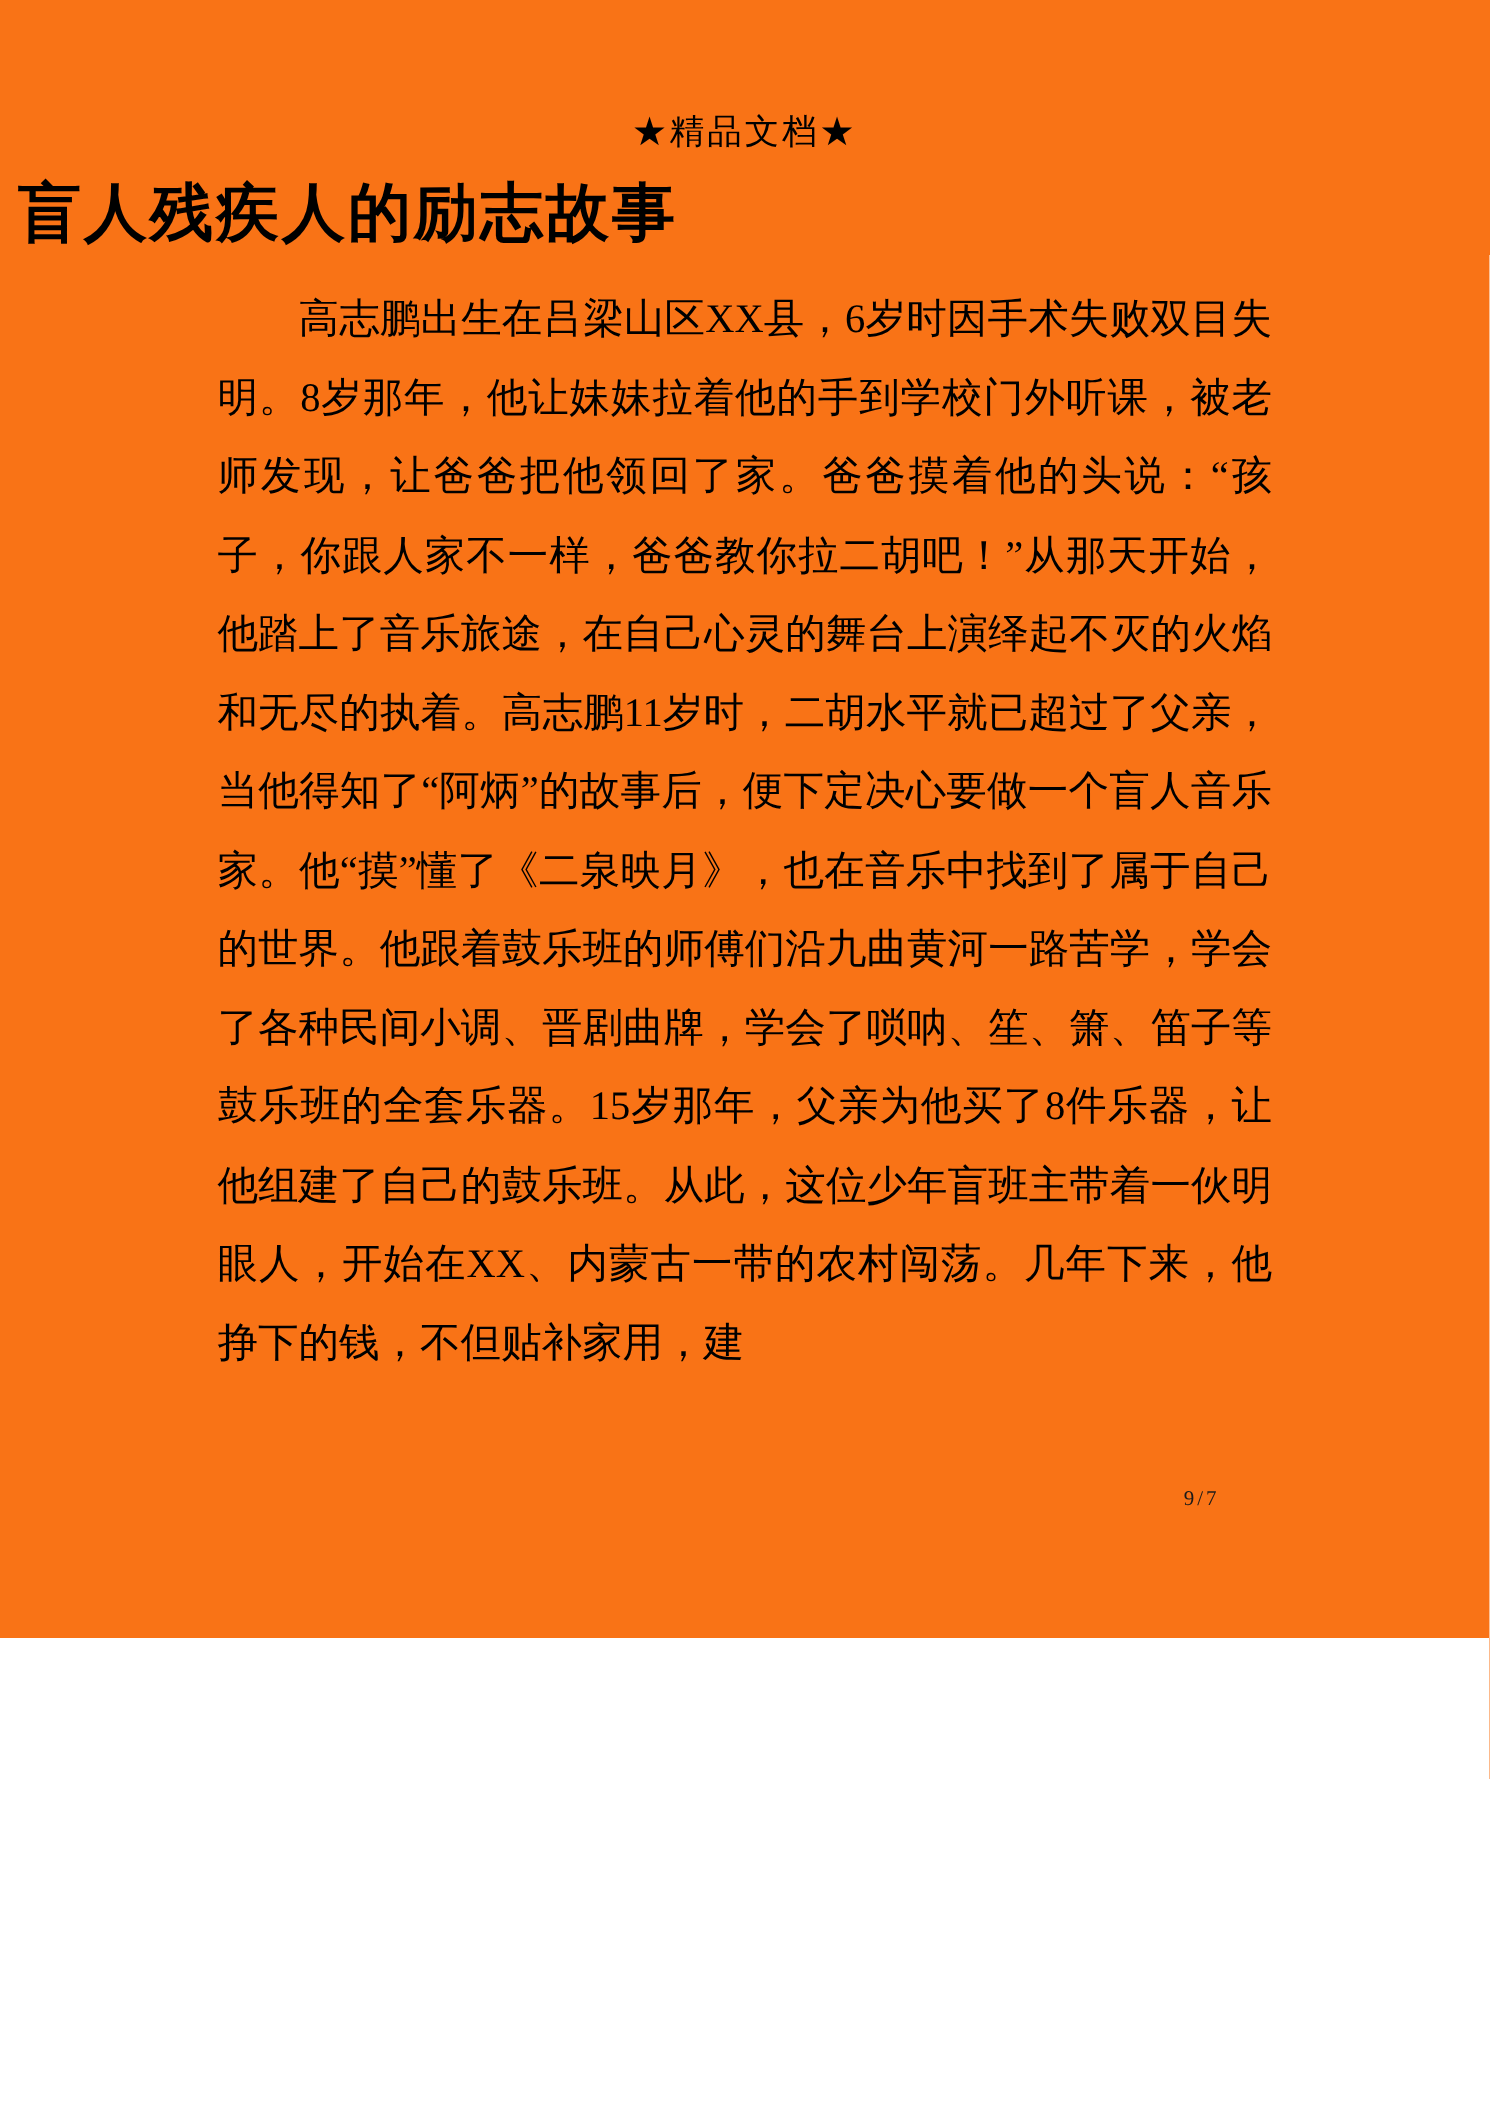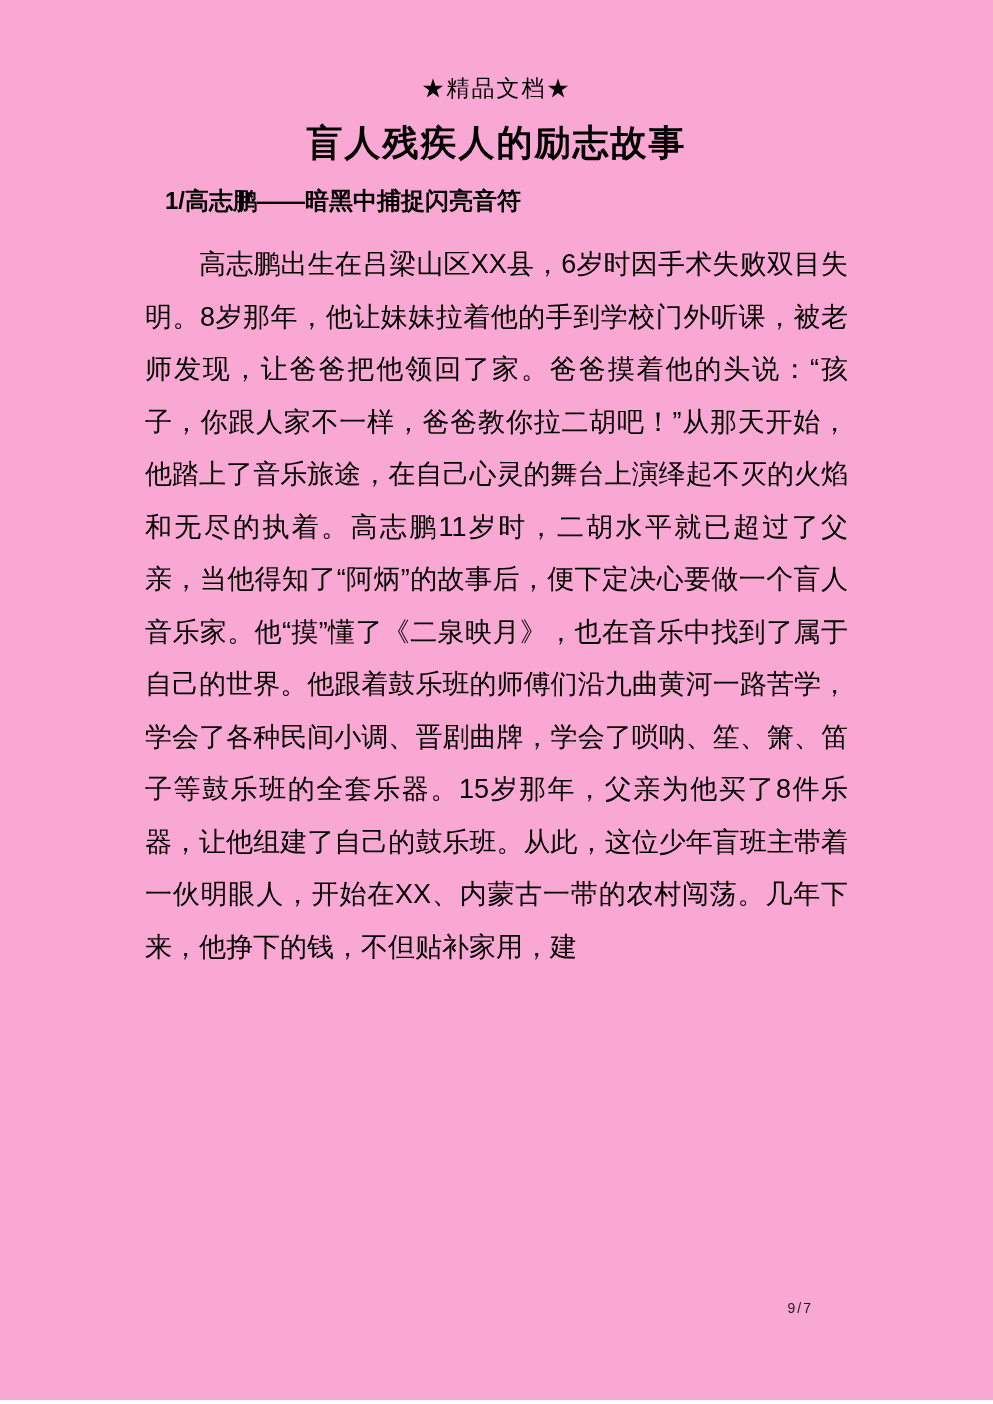--- a/index.html
+++ b/index.html
@@ -3,39 +3,38 @@
 <meta charset="utf-8">
 <style>
   html, body {
     margin: 0;
     padding: 0;
     background: #ffffff;
   }
   .page {
     position: relative;
     width: 993px;
-    height: 1400px;
-    background: #f9a8d4;
+    height: 1092px;
+    background: #f97316;
     color: #000000;
-    font-family: Liberation Sans, sans-serif;
+    font-family: Liberation Serif, serif;
     overflow: hidden;
     box-sizing: border-box;
   }
   .doc-header {
     padding-top: 72px;
     text-align: center;
     font-size: 23px;
     line-height: 32px;
     letter-spacing: 2px;
     font-weight: normal;
   }
   .doc-title {
-    margin: 16px 0 0 0;
-    text-align: center;
-    font-size: 36px;
+    margin: 16px 0 0 12px;
+    font-size: 42px;
     line-height: 46px;
     font-weight: bold;
     letter-spacing: 2px;
   }
   .doc-subtitle {
     margin: 18px 145px 0 145px;
     padding-left: 20px;
     font-size: 24px;
     line-height: 34px;
     font-weight: bold;
@@ -63,20 +62,19 @@
   }
 </style>
 </head>
 <body>
 
 <div class="page">
   <div class="doc-header">★精品文档★</div>
 
   <h1 class="doc-title">盲人残疾人的励志故事</h1>
 
-  <div class="doc-subtitle">1/高志鹏——暗黑中捕捉闪亮音符</div>
 
   <div class="doc-body">
     <p class="para">高志鹏出生在吕梁山区XX县，6岁时因手术失败双目失明。8岁那年，他让妹妹拉着他的手到学校门外听课，被老师发现，让爸爸把他领回了家。爸爸摸着他的头说：“孩子，你跟人家不一样，爸爸教你拉二胡吧！”从那天开始，他踏上了音乐旅途，在自己心灵的舞台上演绎起不灭的火焰和无尽的执着。高志鹏11岁时，二胡水平就已超过了父亲，当他得知了“阿炳”的故事后，便下定决心要做一个盲人音乐家。他“摸”懂了《二泉映月》，也在音乐中找到了属于自己的世界。他跟着鼓乐班的师傅们沿九曲黄河一路苦学，学会了各种民间小调、晋剧曲牌，学会了唢呐、笙、箫、笛子等鼓乐班的全套乐器。15岁那年，父亲为他买了8件乐器，让他组建了自己的鼓乐班。从此，这位少年盲班主带着一伙明眼人，开始在XX、内蒙古一带的农村闯荡。几年下来，他挣下的钱，不但贴补家用，建</p>
   </div>
 
   <div class="page-number">9/7</div>
 </div>
 
 </body></html>

